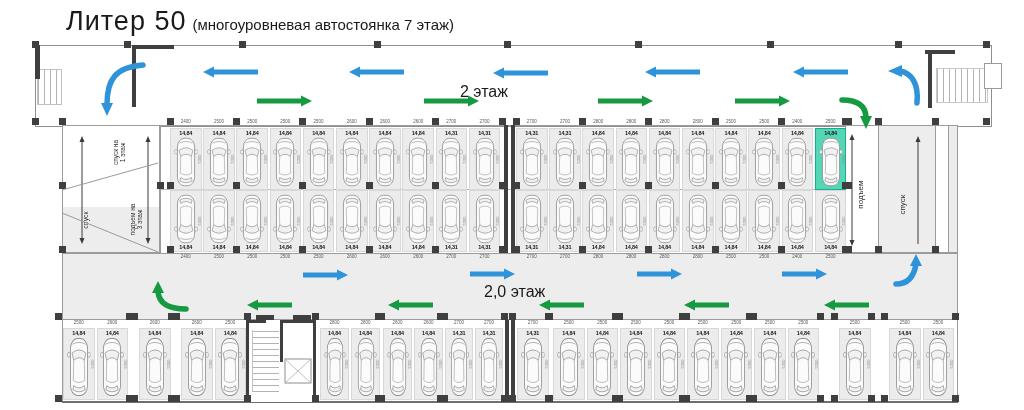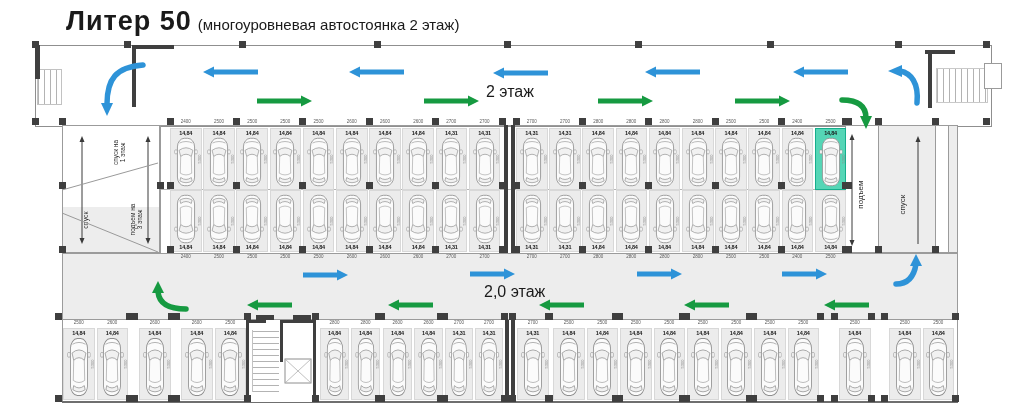--- a/index.html
+++ b/index.html
@@ -1,21 +1,21 @@
 <!DOCTYPE html>
 <html><head>
 <meta charset="utf-8">
 <style>
   html,body{margin:0;padding:0;background:#fff;}
   #canvas{position:relative;width:1024px;height:410px;background:#fff;overflow:hidden;
           font-family:"Liberation Sans",sans-serif;}
   .abs{position:absolute;}
   
   #title{position:absolute;left:66px;top:6px;white-space:nowrap;color:#1a1a1a;}
-  #title .main{font-size:27px;font-weight:700;letter-spacing:1px;}
+  #title .main{font-size:27px;font-weight:400;letter-spacing:1px;}
   #title .sub{font-size:15px;font-weight:400;margin-left:6px;}
   
   .hline{position:absolute;background:#9b9b9b;height:1px;}
   .vline{position:absolute;background:#9b9b9b;width:1px;}
   .wall{position:absolute;background:#3f3f3f;}
   .column{position:absolute;width:7px;height:7px;background:#3f3f3f;}
   .region{position:absolute;}
   .gray{background:#ededed;}
   .white{background:#ffffff;}
   .border{border:1px solid #8f8f8f;}
@@ -54,33 +54,33 @@
     <path d="M8.5,47 Q15,51.5 21.5,47 L22.5,51 Q15,55 7.5,51 Z" fill="#f1f1f1" stroke="#8e8e8e" stroke-width="0.8"></path>
     <path d="M8.5,22.5 L8,42 M21.5,22.5 L22,42 M8,42 Q15,46 22,42" fill="none" stroke="#9a9a9a" stroke-width="0.7"></path>
     <rect x="1.2" y="15" width="3" height="4.5" rx="1" fill="#fff" stroke="#8e8e8e" stroke-width="0.7"></rect>
     <rect x="25.8" y="15" width="3" height="4.5" rx="1" fill="#fff" stroke="#8e8e8e" stroke-width="0.7"></rect>
   </symbol>
 </svg>
 
 <div id="canvas">
 
   <div id="title">
-    <span class="main">Литер 50</span><span class="sub">(многоуровневая автостоянка 2 этаж)</span>
+    <span class="main">Литер 50</span><span class="sub">(многоуровневая автостоянка 7 этаж)</span>
   </div>
 
   <div class="region white border" style="left:35px;top:45px;width:955px;height:80px;"></div>
   <div class="region stairs-v" style="left:37px;top:69px;width:23px;height:34px;border:1px solid #c2c2c2;"></div>
   <div class="wall" style="left:132px;top:45px;width:4px;height:62px;"></div>
   <div class="wall" style="left:132px;top:45px;width:42px;height:4px;"></div>
   <div class="wall" style="left:35px;top:45px;width:5px;height:34px;"></div>
   <div class="wall" style="left:928px;top:50px;width:4px;height:58px;"></div>
   <div class="wall" style="left:925px;top:50px;width:30px;height:4px;"></div>
   <div class="region stairs-v" style="left:936px;top:68px;width:50px;height:33px;border:1px solid #c9c9c9;"></div>
   <div class="tab" style="left:984px;top:63px;width:16px;height:24px;"></div>
-  <div class="floor-label" style="left:486px;top:83px;">2 этаж</div>
+  <div class="floor-label" style="left:460px;top:83px;">2 этаж</div>
 
   <div class="region gray" style="left:62px;top:253px;width:896px;height:67px;border-top:1px solid #9b9b9b;border-bottom:1px solid #9b9b9b;box-sizing:border-box;"></div>
   <div class="floor-label" style="left:484px;top:283px;">2,0 этаж</div>
   <div class="wall" style="left:256px;top:315px;width:18px;height:5px;"></div>
   <div class="wall" style="left:293px;top:315px;width:18px;height:5px;"></div>
 
   <div class="region white" style="left:62px;top:125px;width:98px;height:128px;border:1px solid #9b9b9b;box-sizing:border-box;"></div>
   <div class="region gray" style="left:63px;top:207px;width:96px;height:45px;"></div>
   <div class="rlabel" style="left:94px;top:145px;width:50px;font-size:6.5px;">спуск на
 1 этаж</div>

